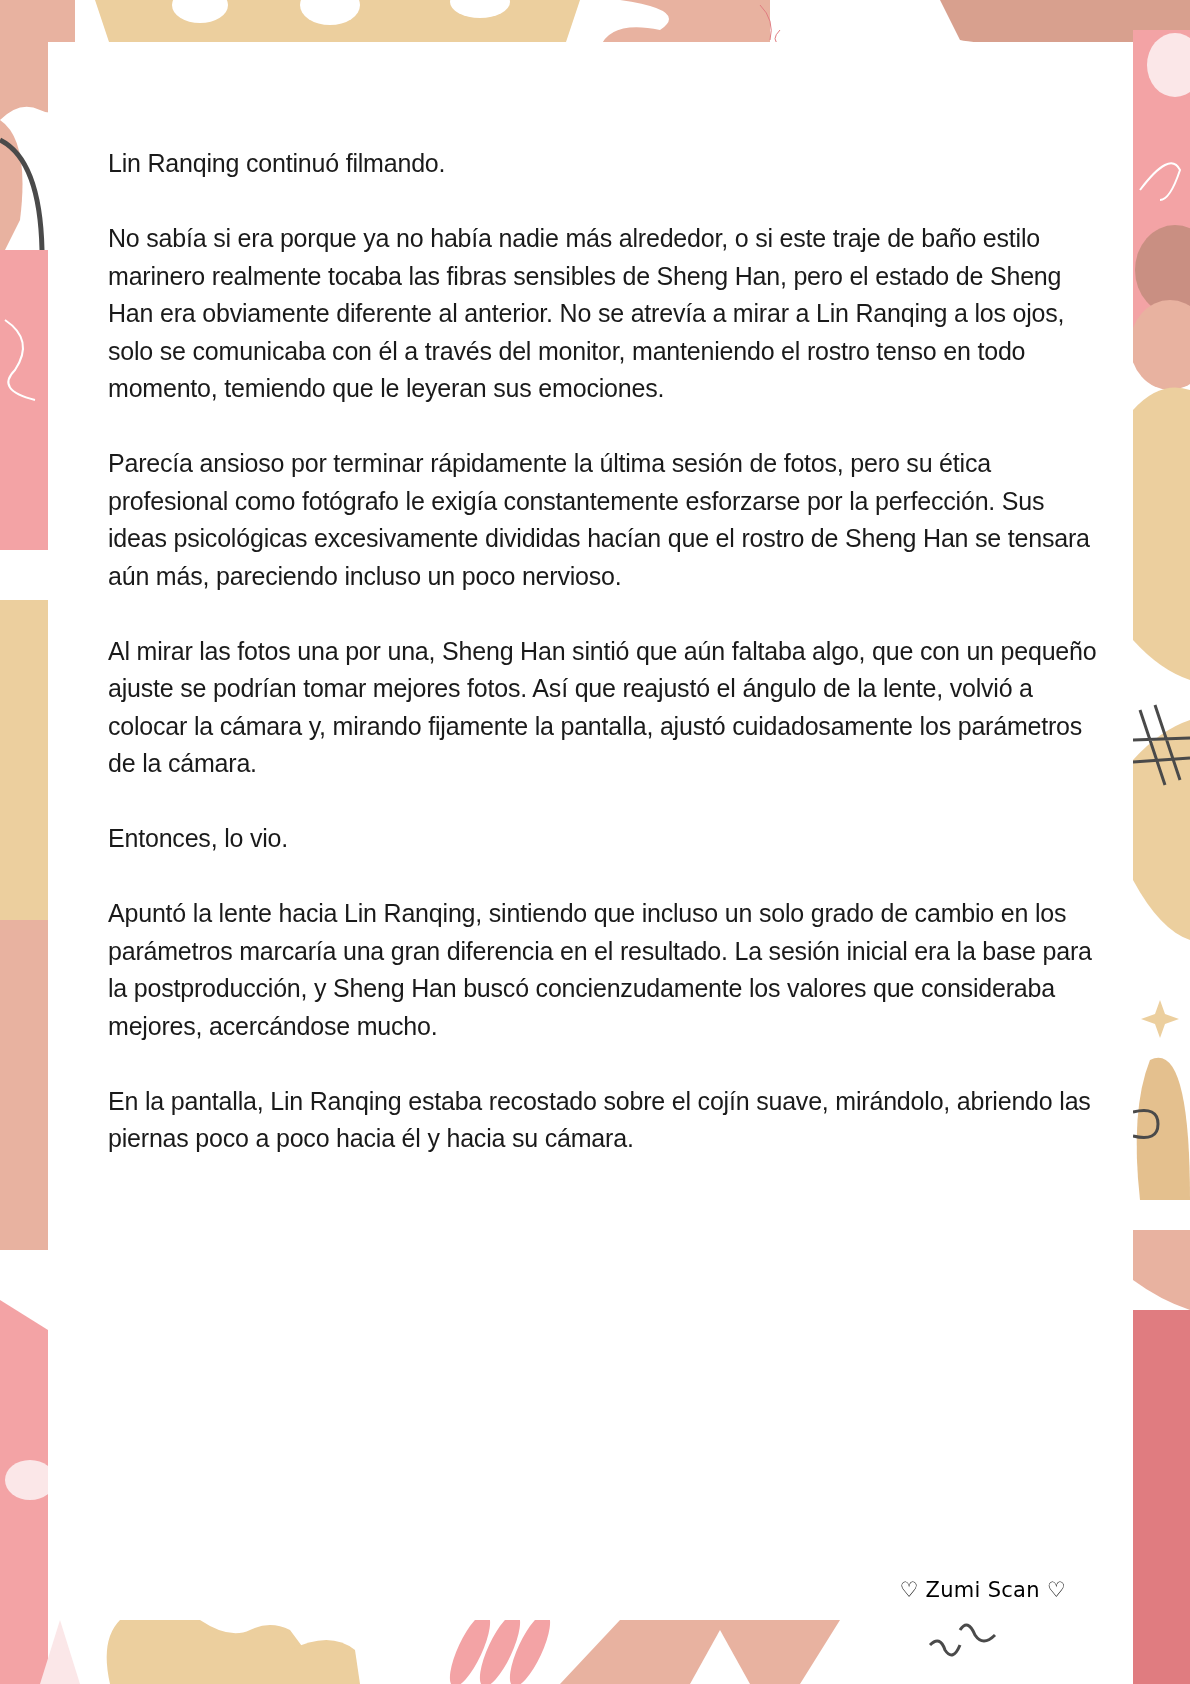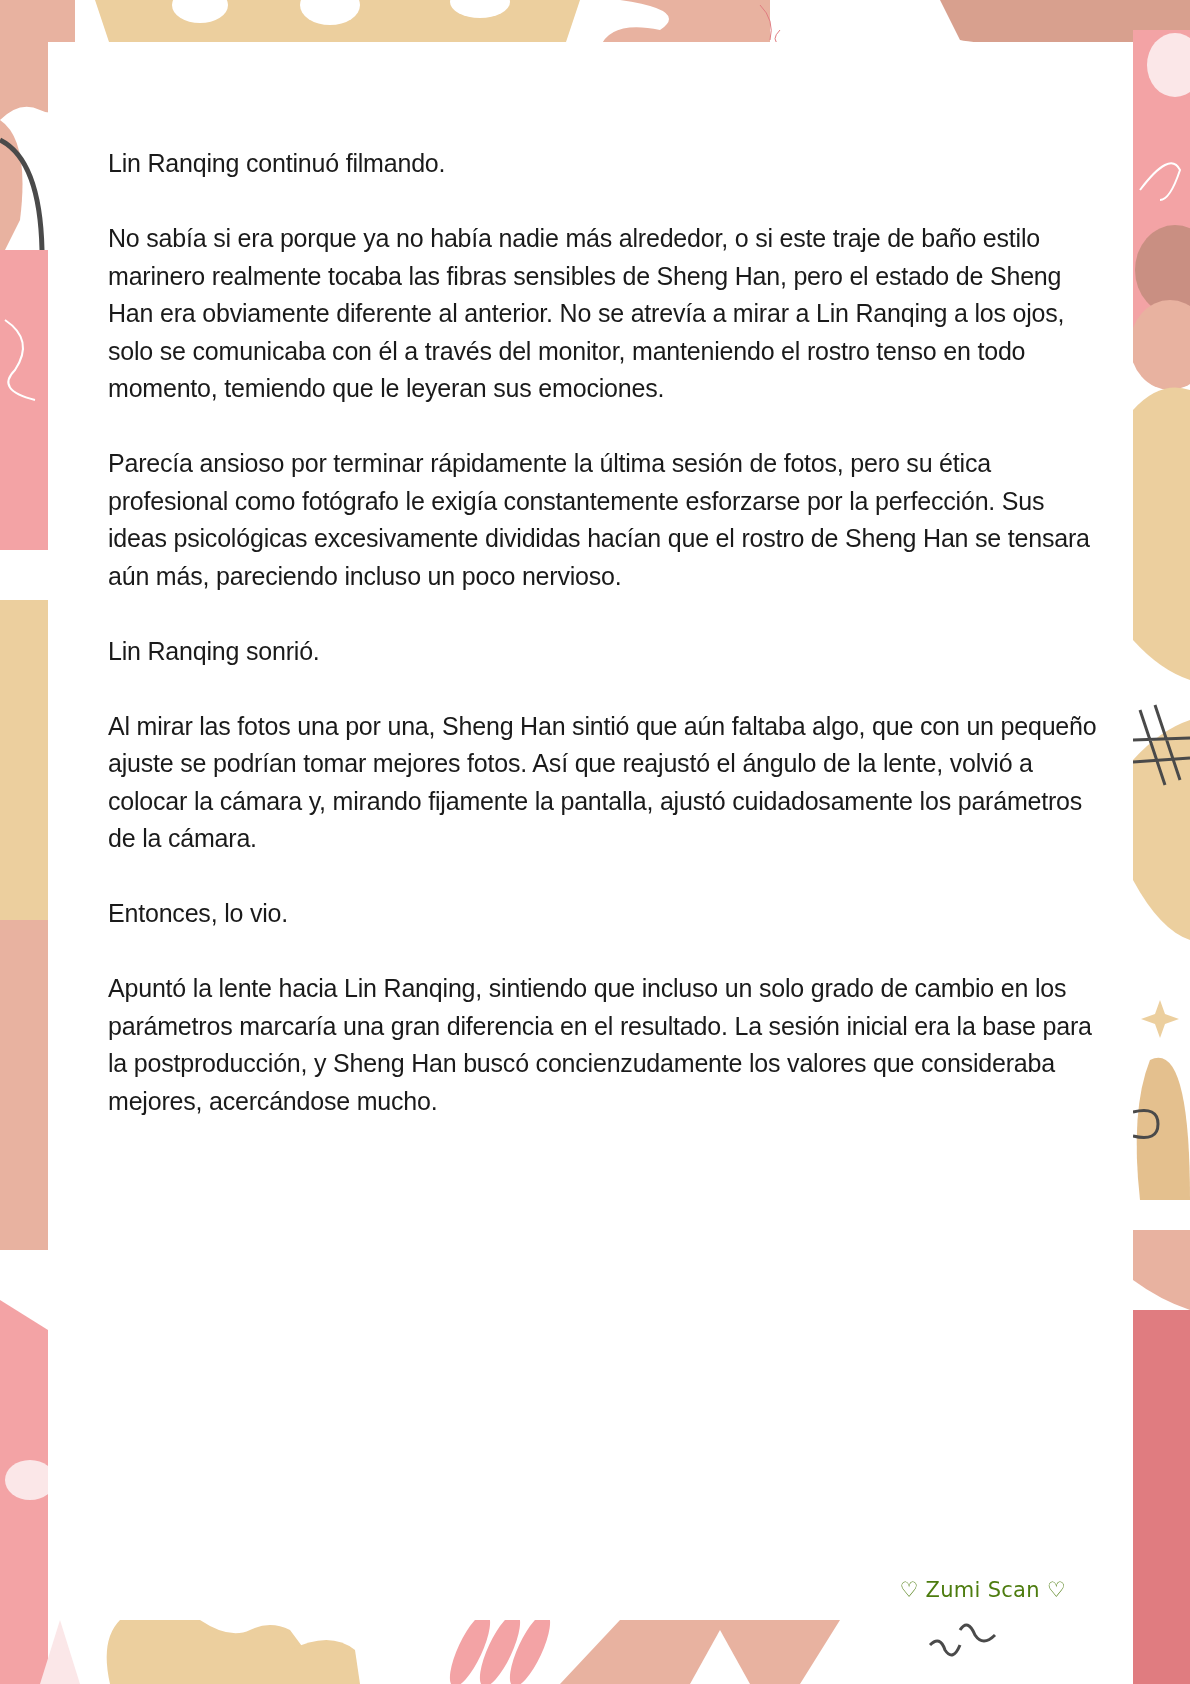--- a/index.html
+++ b/index.html
@@ -15,21 +15,21 @@
     }
     .content {
       position: absolute; left: 60px; top: 103px; width: 1000px;
       font-family: "Liberation Sans", sans-serif;
       font-size: 25px; line-height: 37.5px; color: #1a1a1a;
       letter-spacing: -0.2px;
     }
     .content p { margin: 0 0 37.5px 0; }
     .footer {
       position: absolute; right: 124px; top: 1578px; z-index: 6;
-      color: #4d7c0f; font-size: 21px; font-family: "DejaVu Sans", sans-serif;
+      color: #000000; font-size: 21px; font-family: "DejaVu Sans", sans-serif;
       letter-spacing: 0.3px;
     }
   </style>
 </head>
 <body>
 
 <div>
   <svg class="deco" style="left:0;top:0" width="1190" height="1684">
 
     <path d="M0,0 H75 V95 Q60,120 40,110 Q20,100 0,120 Z" fill="#e8b2a0"></path>
@@ -76,20 +76,20 @@
     <path d="M690,1684 L720,1630 L750,1684 Z" fill="#fff"></path>
     <path d="M930,1645 q10,-10 15,5 q8,12 15,-5 M960,1630 q8,-12 15,5 q8,12 20,0" stroke="#4a4a4a" stroke-width="3" fill="none"></path>
   </svg>
 </div>
 
 <div class="page">
   <div class="content">
     <p>Lin Ranqing continuó filmando.</p>
     <p>No sabía si era porque ya no había nadie más alrededor, o si este traje de baño estilo marinero realmente tocaba las fibras sensibles de Sheng Han, pero el estado de Sheng Han era obviamente diferente al anterior. No se atrevía a mirar a Lin Ranqing a los ojos, solo se comunicaba con él a través del monitor, manteniendo el rostro tenso en todo momento, temiendo que le leyeran sus emociones.</p>
     <p>Parecía ansioso por terminar rápidamente la última sesión de fotos, pero su ética profesional como fotógrafo le exigía constantemente esforzarse por la perfección. Sus ideas psicológicas excesivamente divididas hacían que el rostro de Sheng Han se tensara aún más, pareciendo incluso un poco nervioso.</p>
-    <p>Lin Ranqing sonrió.</p>
     <p>Al mirar las fotos una por una, Sheng Han sintió que aún faltaba algo, que con un pequeño ajuste se podrían tomar mejores fotos. Así que reajustó el ángulo de la lente, volvió a colocar la cámara y, mirando fijamente la pantalla, ajustó cuidadosamente los parámetros de la cámara.</p>
     <p>Entonces, lo vio.</p>
     <p>Apuntó la lente hacia Lin Ranqing, sintiendo que incluso un solo grado de cambio en los parámetros marcaría una gran diferencia en el resultado. La sesión inicial era la base para la postproducción, y Sheng Han buscó concienzudamente los valores que consideraba mejores, acercándose mucho.</p>
+    <p>En la pantalla, Lin Ranqing estaba recostado sobre el cojín suave, mirándolo, abriendo las piernas poco a poco hacia él y hacia su cámara.</p>
   </div>
 </div>
 
 <div class="footer">♡ Zumi Scan ♡</div>
 
 </body></html>

